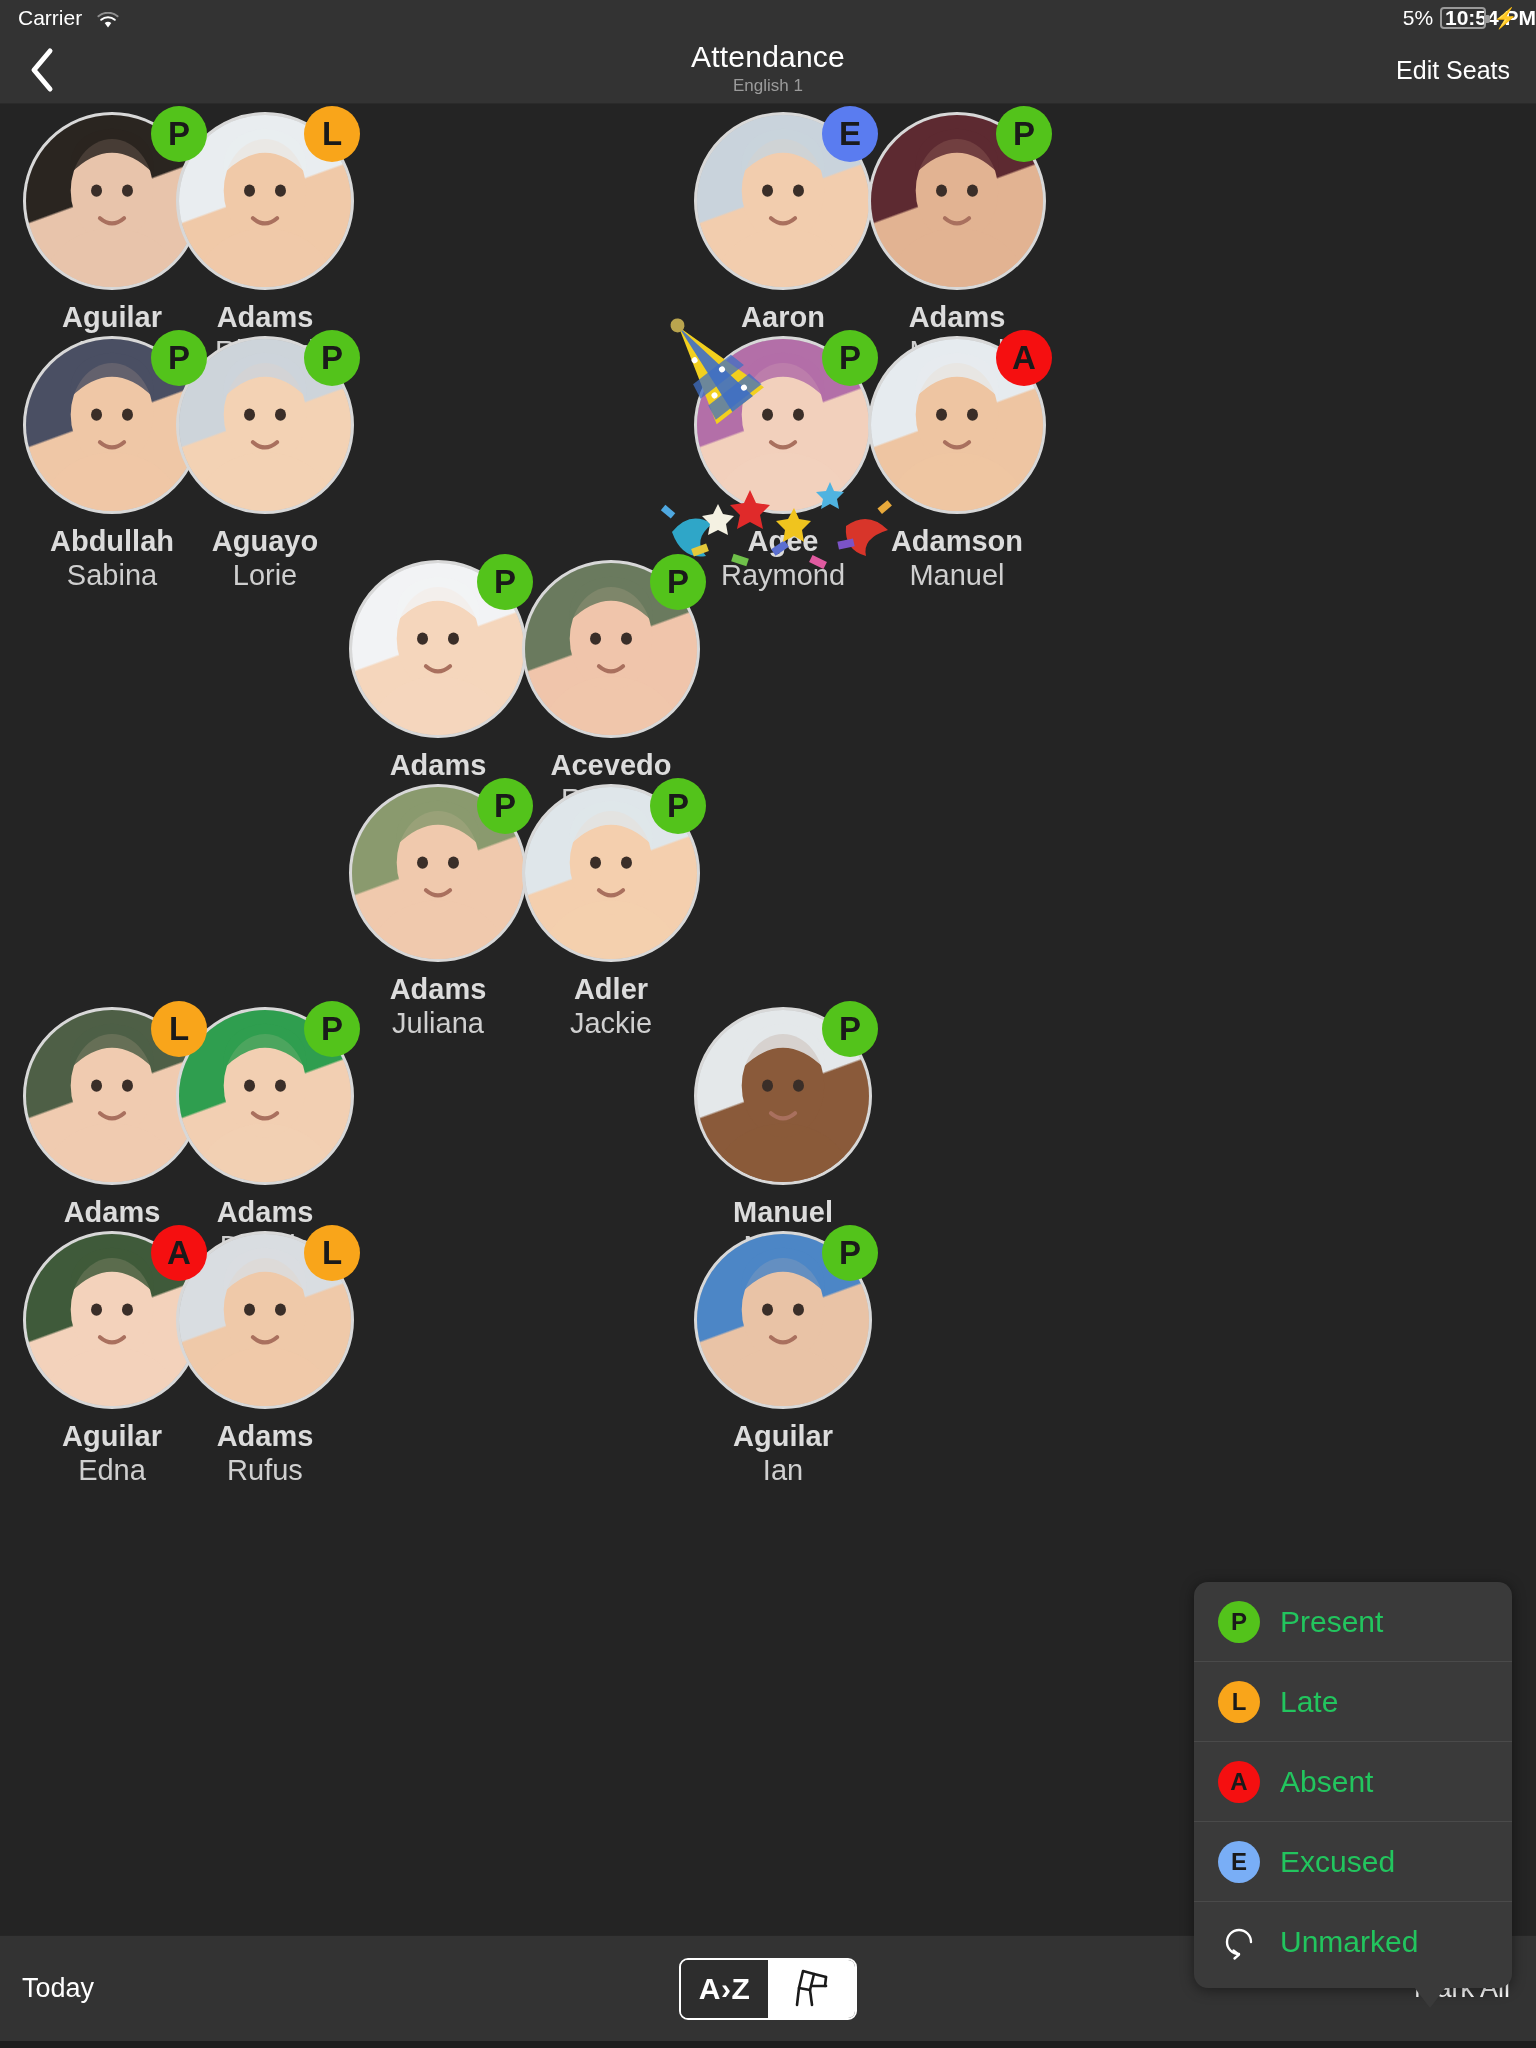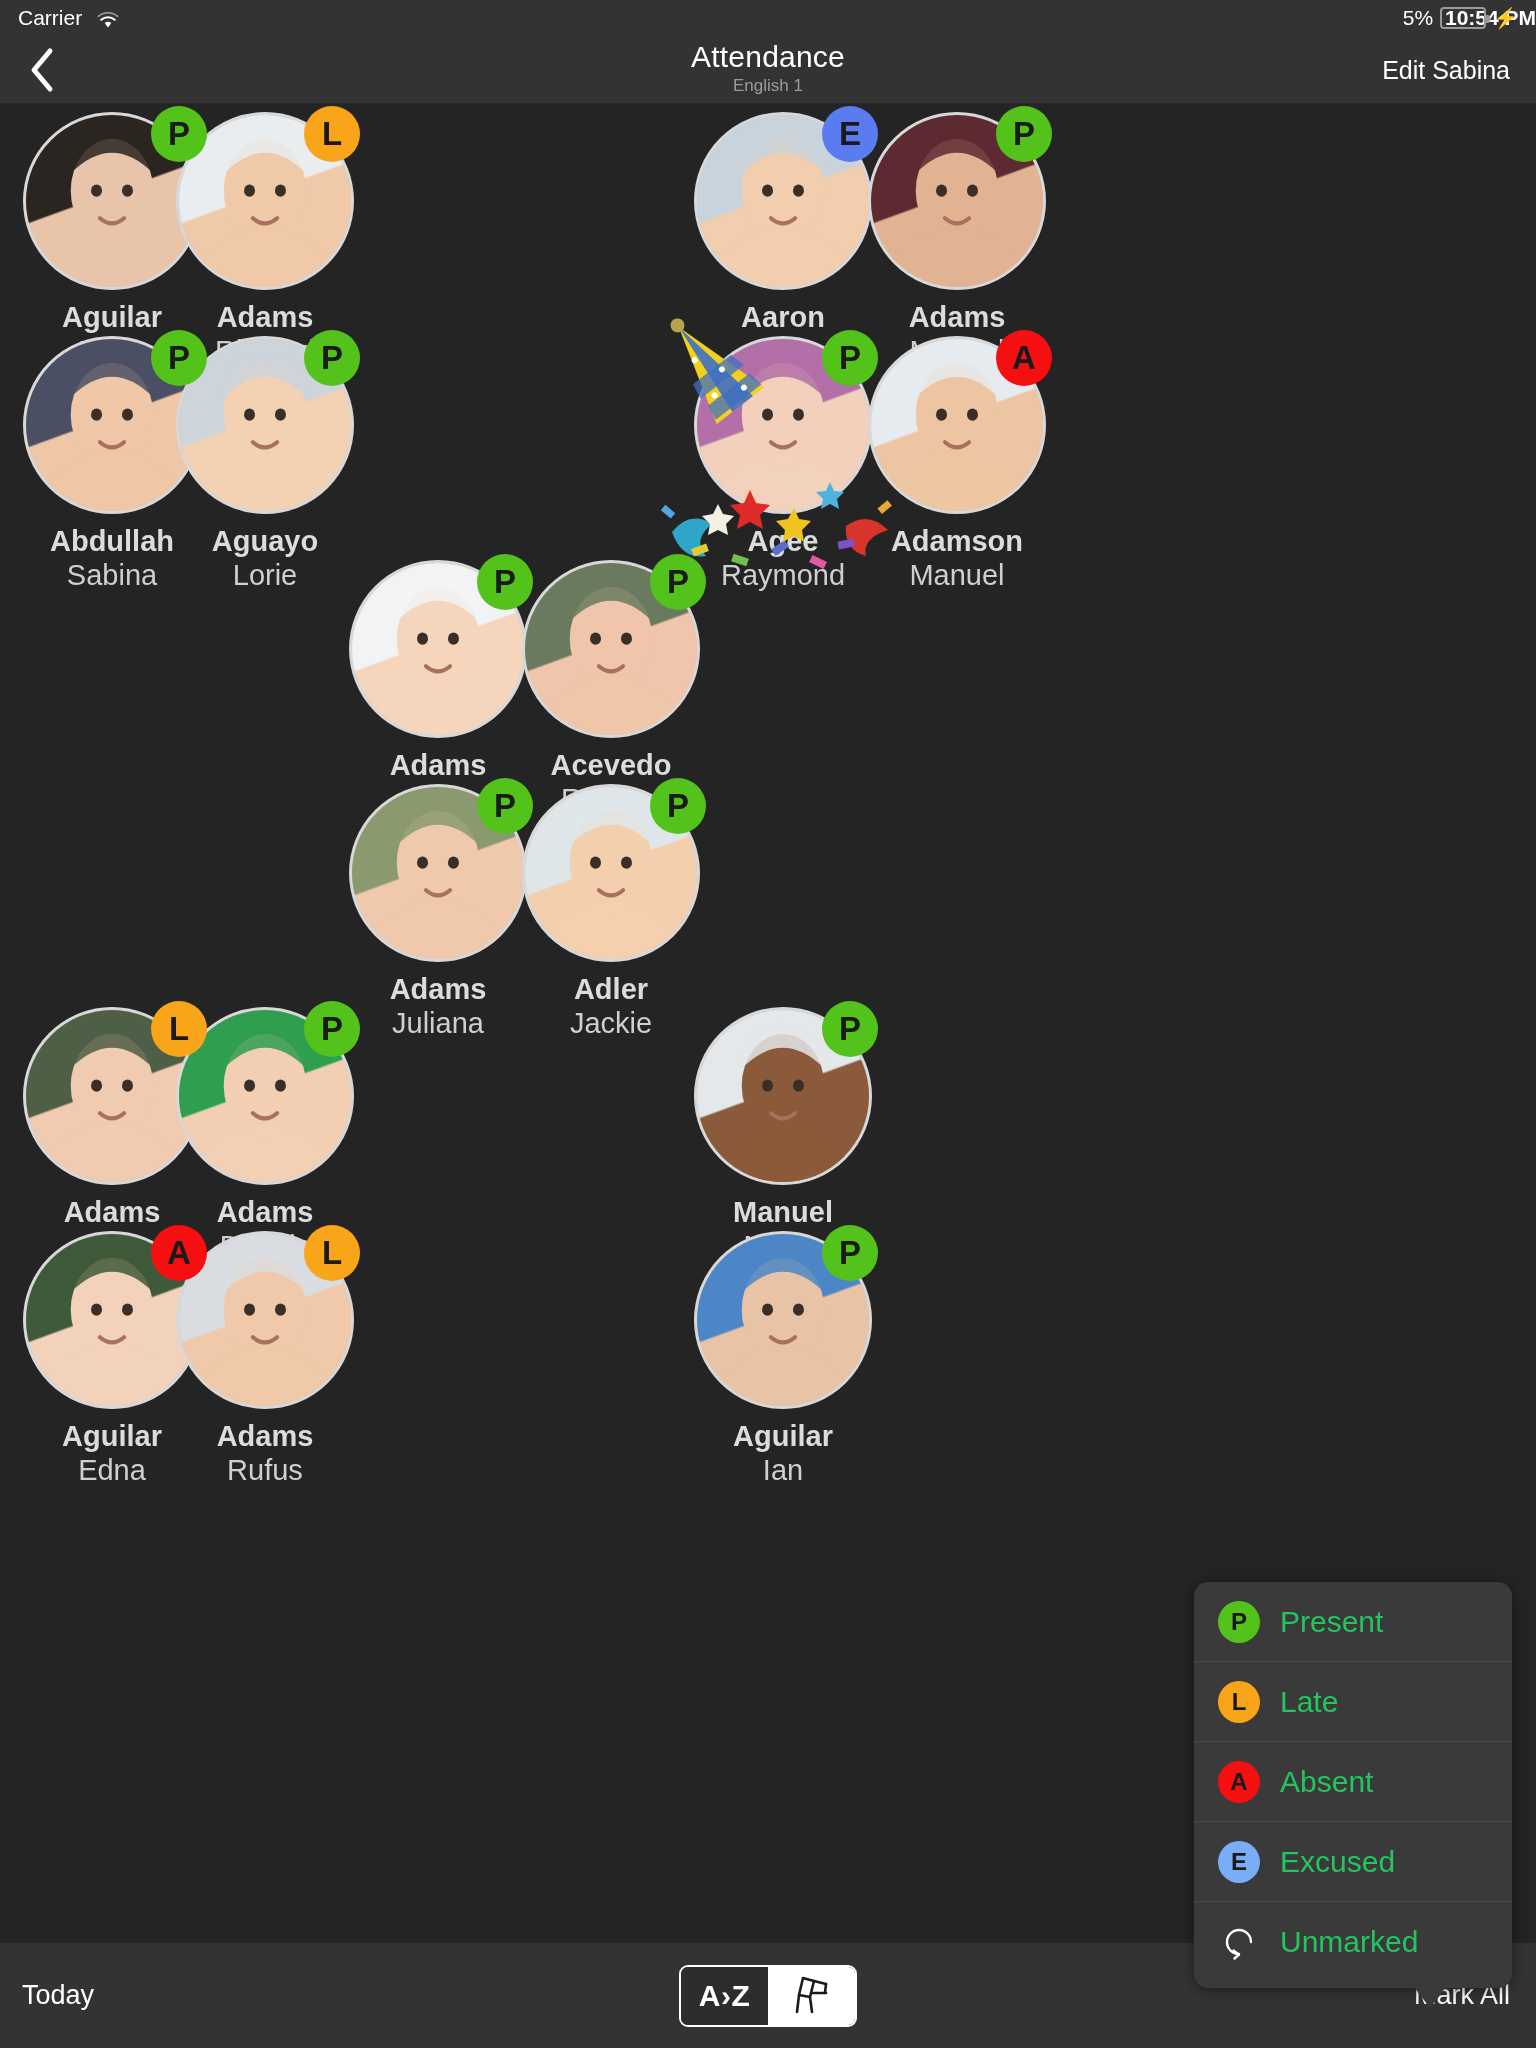--- a/index.html
+++ b/index.html
@@ -114,21 +114,21 @@
   }
   .lg-badge.P { background:#53c31b; }
   .lg-badge.L { background:#f9a51a; }
   .lg-badge.A { background:#f50f10; }
   .lg-badge.E { background:#79aef6; }
   .lg-badge.U { background:transparent; }
   .lg-label { font-size:30px; color:#22c55e; font-weight:400; }
 
   
   .toolbar {
-    position:absolute; bottom:0; left:0; width:1536px; height:106px;
+    position:absolute; bottom:7px; left:0; width:1536px; height:106px;
     background:#333333; border-top:1px solid #262626;
     display:flex; align-items:center;
   }
   .tb-left { position:absolute; left:22px; font-size:27px; color:#ffffff; font-weight:300; cursor:pointer; }
   .tb-right { position:absolute; right:26px; font-size:27px; color:#ffffff; font-weight:300; cursor:pointer; }
   .segmented {
     position:absolute; left:50%; transform:translateX(-50%);
     width:178px; height:62px; border:2px solid #ffffff; border-radius:9px;
     display:flex; overflow:hidden;
   }
@@ -169,21 +169,21 @@
   <div class="navbar">
     <div class="back-btn">
       <svg width="26" height="46" viewBox="0 0 26 46">
         <polyline points="21,4 5,23 21,42" fill="none" stroke="#ffffff" stroke-width="5" stroke-linecap="round" stroke-linejoin="round"></polyline>
       </svg>
     </div>
     <div class="nav-title-wrap">
       <div class="nav-title">Attendance</div>
       <div class="nav-sub">English 1</div>
     </div>
-    <div class="edit-seats">Edit Sabina</div>
+    <div class="edit-seats">Edit Seats</div>
   </div>
 
   <div class="canvas">
 
   <div class="student" style="left: -8px; top: 8px;">
     <div class="avatar-wrap">
       <div class="avatar">
         <div class="face" style="background:linear-gradient(160deg, #2a2520 0%, #2a2520 46%, #e8c4ab 47%, #e8c4ab 100%)"></div>
         <svg viewBox="0 0 100 100" style="position:absolute;inset:0;width:100%;height:100%">
           <ellipse cx="50" cy="44" rx="24" ry="30" fill="#e8c4ab"></ellipse>

